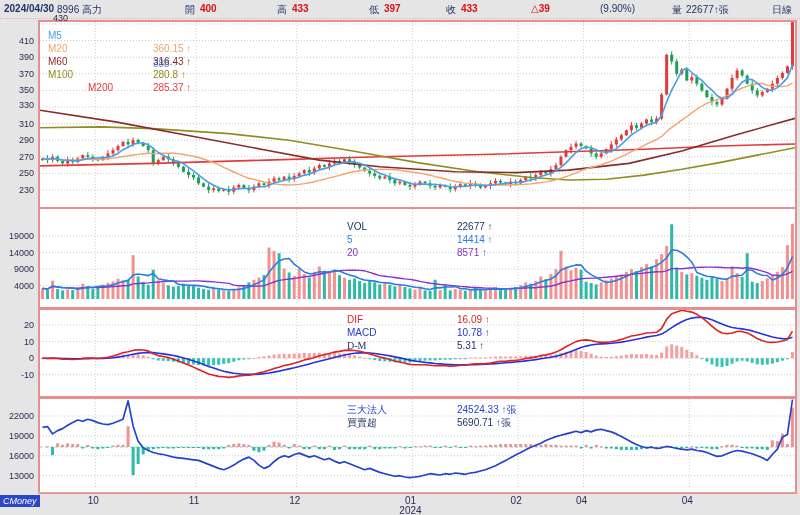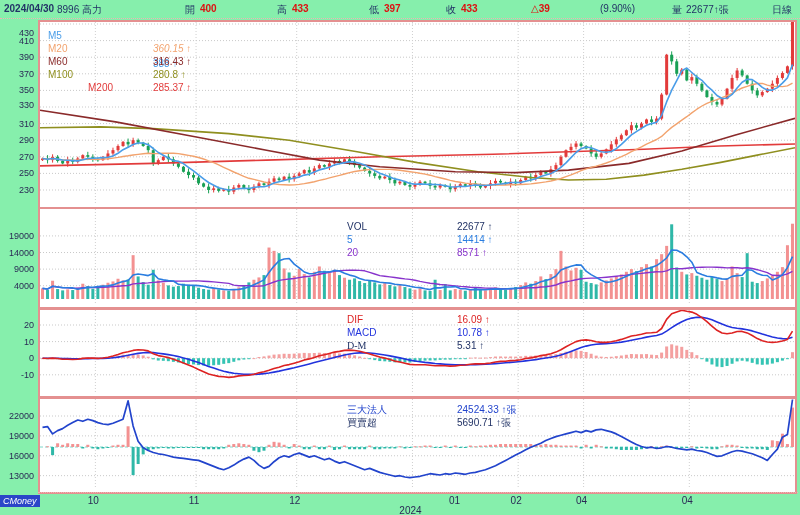--- a/index.html
+++ b/index.html
@@ -1,16 +1,16 @@
 <!DOCTYPE html>
 <html><head>
 <meta charset="utf-8">
 <style>
   html,body{margin:0;padding:0;background:#fff;}
-  #app{position:relative;width:800px;height:515px;background:#86efac;overflow:hidden;
+  #app{position:relative;width:800px;height:515px;background:#e5e5e5;overflow:hidden;
        font-family:"Liberation Sans","DejaVu Sans",sans-serif;font-size:10px;color:#223366;}
   .hdr-item{position:absolute;top:3px;white-space:nowrap;color:#223366;}
   .hdr-red{color:#dd1111;font-weight:bold;}
   .hdr-bold{font-weight:bold;}
   .panel{position:absolute;left:38px;width:755px;border:2px solid #e49090;background:#fff;}
   .panel svg{display:block;}
   .ytick{position:absolute;left:0;width:34px;text-align:right;font-size:9px;color:#2a2a55;}
   .xlab{position:absolute;width:26px;text-align:center;font-size:10px;color:#2a2a55;top:495px;}
   .xsub{position:absolute;width:34px;text-align:center;font-size:10px;color:#2a2a55;top:505px;}
   .legend{position:absolute;pointer-events:none;}
@@ -372,21 +372,21 @@
         <polyline points="2.5,136.5 7.5,137.3 12.6,136.5 17.6,137.1 22.6,138.0 27.7,138.0 32.7,138.2 37.8,138.0 42.8,137.5 47.8,137.2 52.9,137.2 57.9,137.3 62.9,137.1 68.0,136.7 73.0,136.1 78.0,135.4 83.0,134.5 88.1,133.8 93.1,133.0 98.1,132.4 103.2,131.7 108.2,131.2 113.3,131.6 118.3,131.5 123.3,131.2 128.3,131.1 133.4,131.2 138.4,131.6 143.4,132.5 148.5,133.4 153.5,134.3 158.5,135.5 163.6,137.0 168.6,138.8 173.7,140.7 178.7,142.9 183.7,145.3 188.8,147.7 193.8,150.0 198.8,152.1 203.8,154.3 208.9,156.3 213.9,157.4 218.9,158.6 224.0,160.0 229.0,161.1 234.0,161.9 239.1,162.5 244.1,162.8 249.2,163.0 254.2,162.9 259.2,162.4 264.3,161.6 269.3,160.7 274.3,159.7 279.3,158.4 284.4,157.3 289.4,155.9 294.4,154.6 299.5,153.4 304.5,152.0 309.6,150.6 314.6,149.5 319.6,148.7 324.6,148.0 329.7,147.6 334.7,147.5 339.8,147.4 344.8,147.4 349.8,147.4 354.8,147.8 359.9,148.2 364.9,149.0 369.9,149.7 375.0,150.4 380.0,151.3 385.1,152.1 390.1,153.2 395.1,154.6 400.1,155.7 405.2,157.0 410.2,158.4 415.3,159.5 420.3,160.3 425.3,161.1 430.3,161.6 435.4,162.0 440.4,162.5 445.4,162.9 450.5,163.1 455.5,163.0 460.6,163.0 465.6,163.0 470.6,162.7 475.6,162.7 480.7,162.6 485.7,162.3 490.8,161.9 495.8,161.3 500.8,160.6 505.8,159.9 510.9,159.0 515.9,157.9 520.9,156.5 526.0,154.7 531.0,152.9 536.0,150.8 541.1,148.7 546.1,146.9 551.1,145.4 556.2,144.2 561.2,142.7 566.3,141.0 571.3,139.1 576.3,136.9 581.4,134.7 586.4,132.4 591.4,129.7 596.4,127.3 601.5,124.9 606.5,122.2 611.5,119.9 616.6,117.5 621.6,114.4 626.6,109.7 631.7,105.4 636.7,101.9 641.8,98.1 646.8,94.7 651.8,90.9 656.9,87.2 661.9,84.0 666.9,81.4 671.9,79.3 677.0,77.6 682.0,75.7 687.0,73.7 692.1,71.3 697.1,68.4 702.1,66.0 707.2,64.3 712.2,62.7 717.3,61.5 722.3,61.4 727.3,63.1 732.4,64.2 737.4,64.4 742.4,64.6 747.4,63.9 752.5,61.1" fill="none" stroke="#f2a36e" stroke-width="1.4" stroke-linejoin="round"></polyline>
         <polyline points="2.5,136.5 7.5,137.3 12.6,136.5 17.6,137.1 22.6,138.0 27.7,138.3 32.7,138.6 37.8,138.9 42.8,137.8 47.8,136.5 52.9,136.3 57.9,136.0 62.9,135.6 68.0,135.3 73.0,134.0 78.0,131.3 83.0,127.7 88.1,125.2 93.1,122.5 98.1,121.0 103.2,121.0 108.2,122.7 113.3,126.5 118.3,130.5 123.3,133.3 128.3,136.0 133.4,138.6 138.4,139.3 143.4,141.6 148.5,145.3 153.5,148.9 158.5,152.9 163.6,156.9 168.6,160.5 173.7,163.2 178.7,165.8 183.7,167.0 188.8,168.0 193.8,167.5 198.8,166.8 203.8,166.3 208.9,166.5 213.9,165.5 218.9,164.7 224.0,164.7 229.0,163.4 234.0,161.0 239.1,159.7 244.1,158.4 249.2,157.2 254.2,156.0 259.2,155.1 264.3,153.1 269.3,152.2 274.3,150.1 279.3,147.9 284.4,146.6 289.4,145.3 294.4,142.9 299.5,141.8 304.5,140.6 309.6,139.6 314.6,139.9 319.6,141.3 324.6,142.9 329.7,145.8 334.7,148.6 339.8,151.2 344.8,153.1 349.8,154.9 354.8,156.9 359.9,158.0 364.9,159.4 369.9,161.4 375.0,162.2 380.0,161.9 385.1,162.2 390.1,162.4 395.1,162.5 400.1,162.7 405.2,163.7 410.2,164.8 415.3,165.0 420.3,164.3 425.3,164.5 430.3,163.8 435.4,163.0 440.4,163.2 445.4,163.5 450.5,163.0 455.5,162.5 460.6,162.0 465.6,161.4 470.6,160.5 475.6,160.5 480.7,160.4 485.7,159.2 490.8,158.0 495.8,156.7 500.8,154.4 505.8,153.1 510.9,151.6 515.9,148.9 520.9,145.3 526.0,140.9 531.0,135.6 536.0,130.5 541.1,126.7 546.1,125.0 551.1,125.7 556.2,127.7 561.2,129.7 566.3,130.3 571.3,129.5 576.3,126.7 581.4,122.3 586.4,117.7 591.4,112.9 596.4,109.6 601.5,106.4 606.5,103.3 611.5,101.6 616.6,100.3 621.6,93.6 626.6,79.9 631.7,68.2 636.7,58.6 641.8,48.8 646.8,46.0 651.8,50.5 656.9,55.0 661.9,58.3 666.9,63.8 671.9,68.1 677.0,73.5 682.0,76.5 687.0,76.2 692.1,72.4 697.1,66.1 702.1,60.3 707.2,57.3 712.2,57.6 717.3,61.1 722.3,65.4 727.3,68.1 732.4,68.1 737.4,65.6 742.4,61.1 747.4,55.9 752.5,42.5" fill="none" stroke="#4a9de8" stroke-width="1.6" stroke-linejoin="round"></polyline>
       </svg>
     <div class="legend" id="leg-price" style="left:8px;top:8px">
         <div class="leg-row">
           <span class="leg-label" style="color: rgb(74, 157, 232);">M5</span>
           <span class="leg-value" style="left: 105px; color: rgb(74, 157, 232); margin-top: 28px;">388 ↑</span>
         </div>
         <div class="leg-row">
           <span class="leg-label" style="color: rgb(242, 163, 110);">M20</span>
-          <span class="leg-value" style="left: 105px; color: rgb(242, 163, 110); font-style: italic;">360.15 ↑</span>
+          <span class="leg-value" style="left: 105px; color: rgb(242, 163, 110);">360.15 ↑</span>
         </div>
         <div class="leg-row">
           <span class="leg-label" style="color: rgb(138, 42, 42);">M60</span>
           <span class="leg-value" style="left: 105px; color: rgb(138, 42, 42);">316.43 ↑</span>
         </div>
         <div class="leg-row">
           <span class="leg-label" style="color: rgb(143, 143, 31);">M100</span>
           <span class="leg-value" style="left: 105px; color: rgb(143, 143, 31);">280.8 ↑</span>
         </div>
         <div class="leg-row">
@@ -933,21 +933,21 @@
         <div class="leg-row">
           <span class="leg-label" style="color: rgb(34, 51, 102);">買賣超</span>
           <span class="leg-value" style="left: 110px; color: rgb(34, 51, 102);">5690.71 ↑張</span>
         </div>
       </div>
   </div>
 
   <div class="dotline" style="top:492px;left:38px;width:760px"></div>
 
   <div id="logo">CMoney</div>
-<div class="ytick" style="top: 28px;">430</div>
+<div class="ytick" style="top: 13px; padding-left: 34px;">430</div>
     <div class="ytick" style="top: 35.6px;">410</div>
     <div class="ytick" style="top: 52.2px;">390</div>
     <div class="ytick" style="top: 68.8px;">370</div>
     <div class="ytick" style="top: 85.4px;">350</div>
     <div class="ytick" style="top: 100px;">330</div>
     <div class="ytick" style="top: 118.6px;">310</div>
     <div class="ytick" style="top: 135.2px;">290</div>
     <div class="ytick" style="top: 151.8px;">270</div>
     <div class="ytick" style="top: 168.4px;">250</div>
     <div class="ytick" style="top: 185px;">230</div>
@@ -959,18 +959,18 @@
     <div class="ytick" style="top: 336.6px;">10</div>
     <div class="ytick" style="top: 353.2px;">0</div>
     <div class="ytick" style="top: 369.8px;">-10</div>
     <div class="ytick" style="top: 411px;">22000</div>
     <div class="ytick" style="top: 430.89px;">19000</div>
     <div class="ytick" style="top: 450.78px;">16000</div>
     <div class="ytick" style="top: 470.67px;">13000</div>
     <div class="xlab" style="left: 80.3667px;">10</div>
     <div class="xlab" style="left: 181.033px;">11</div>
     <div class="xlab" style="left: 281.7px;">12</div>
-    <div class="xlab" style="left: 397.467px; margin-left: 44px;">01</div>
+    <div class="xlab" style="left: 397.467px;">01</div>
     <div class="xsub" style="left: 393.467px;">2024</div>
     <div class="xlab" style="left: 503.167px;">02</div>
     <div class="xlab" style="left: 568.6px;">04</div>
     <div class="xlab" style="left: 674.3px;">04</div>
   </div>
 
 </body></html>

